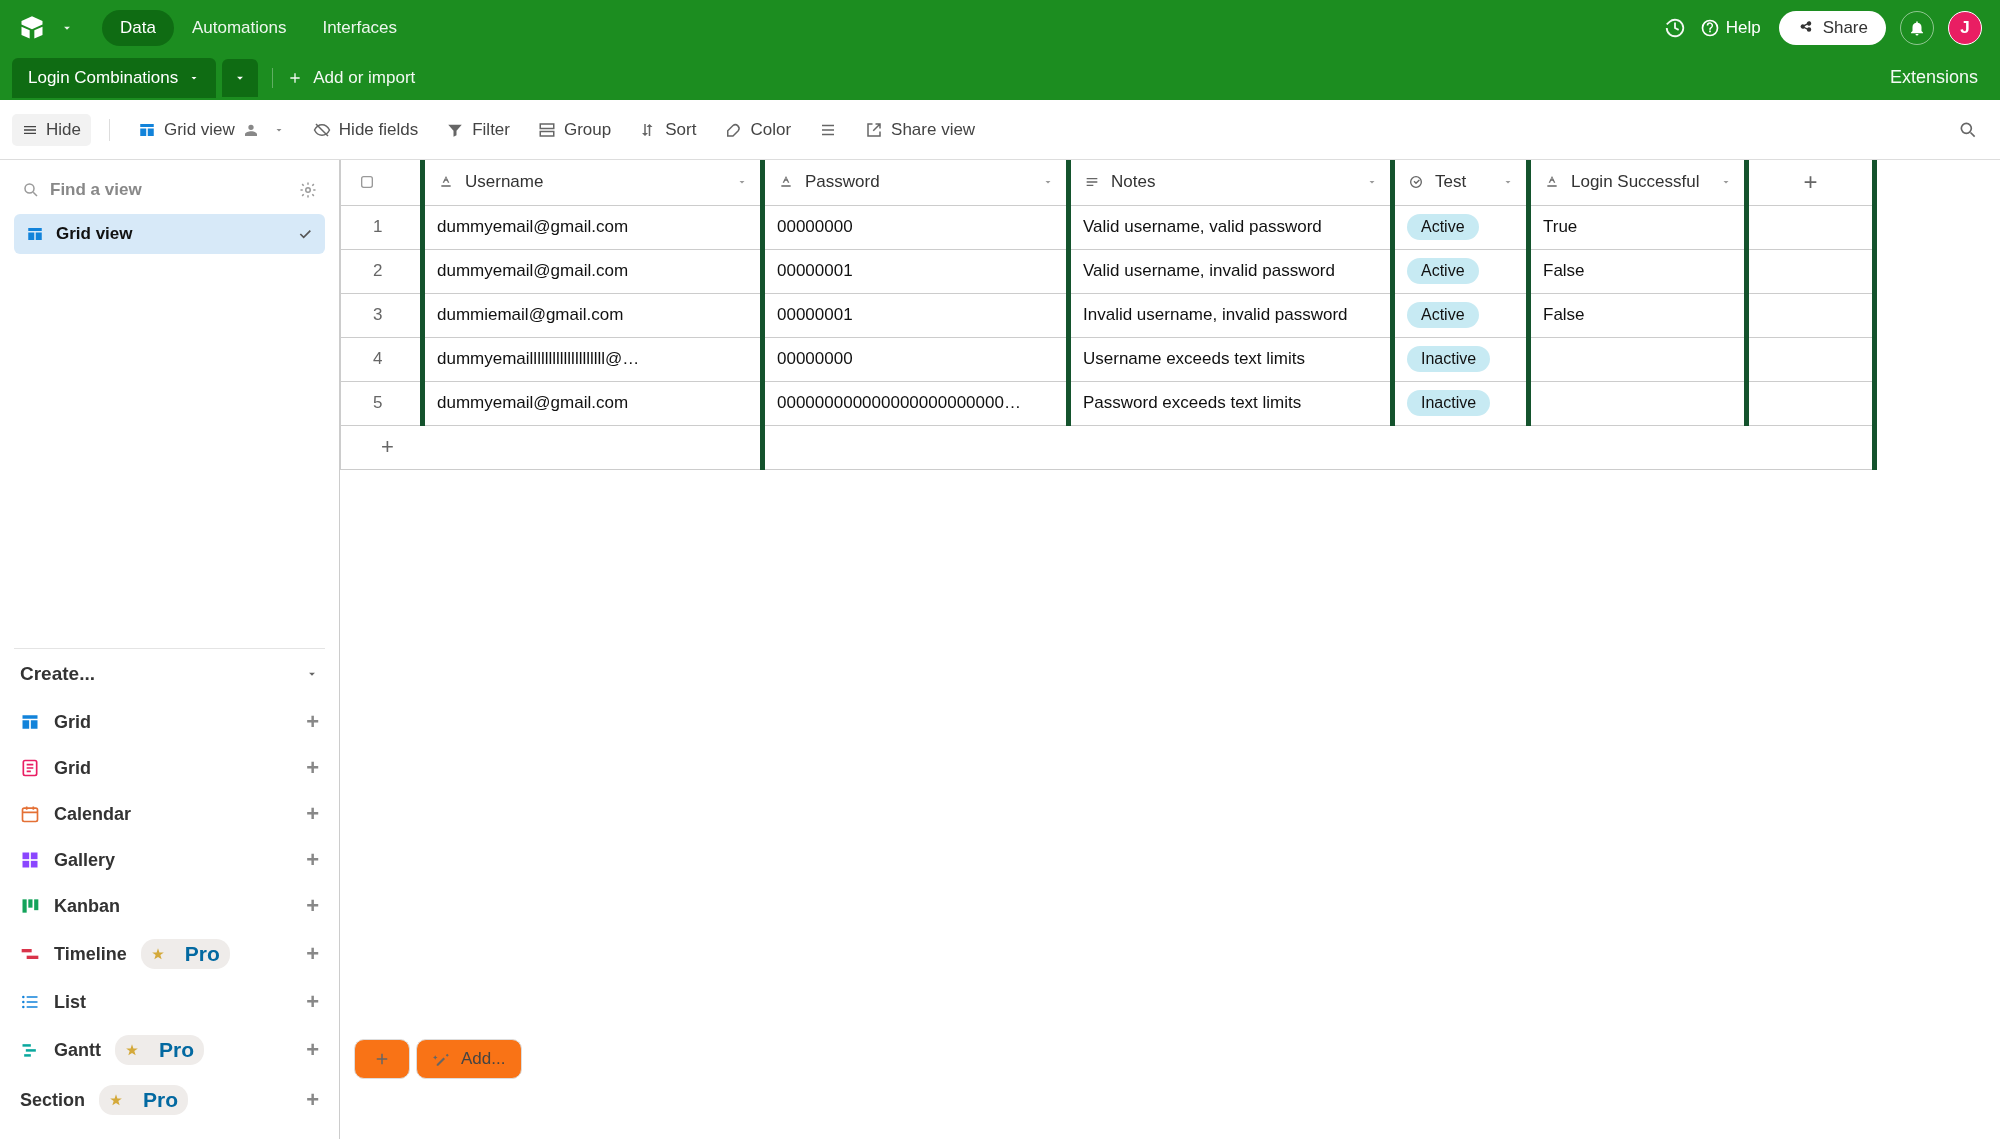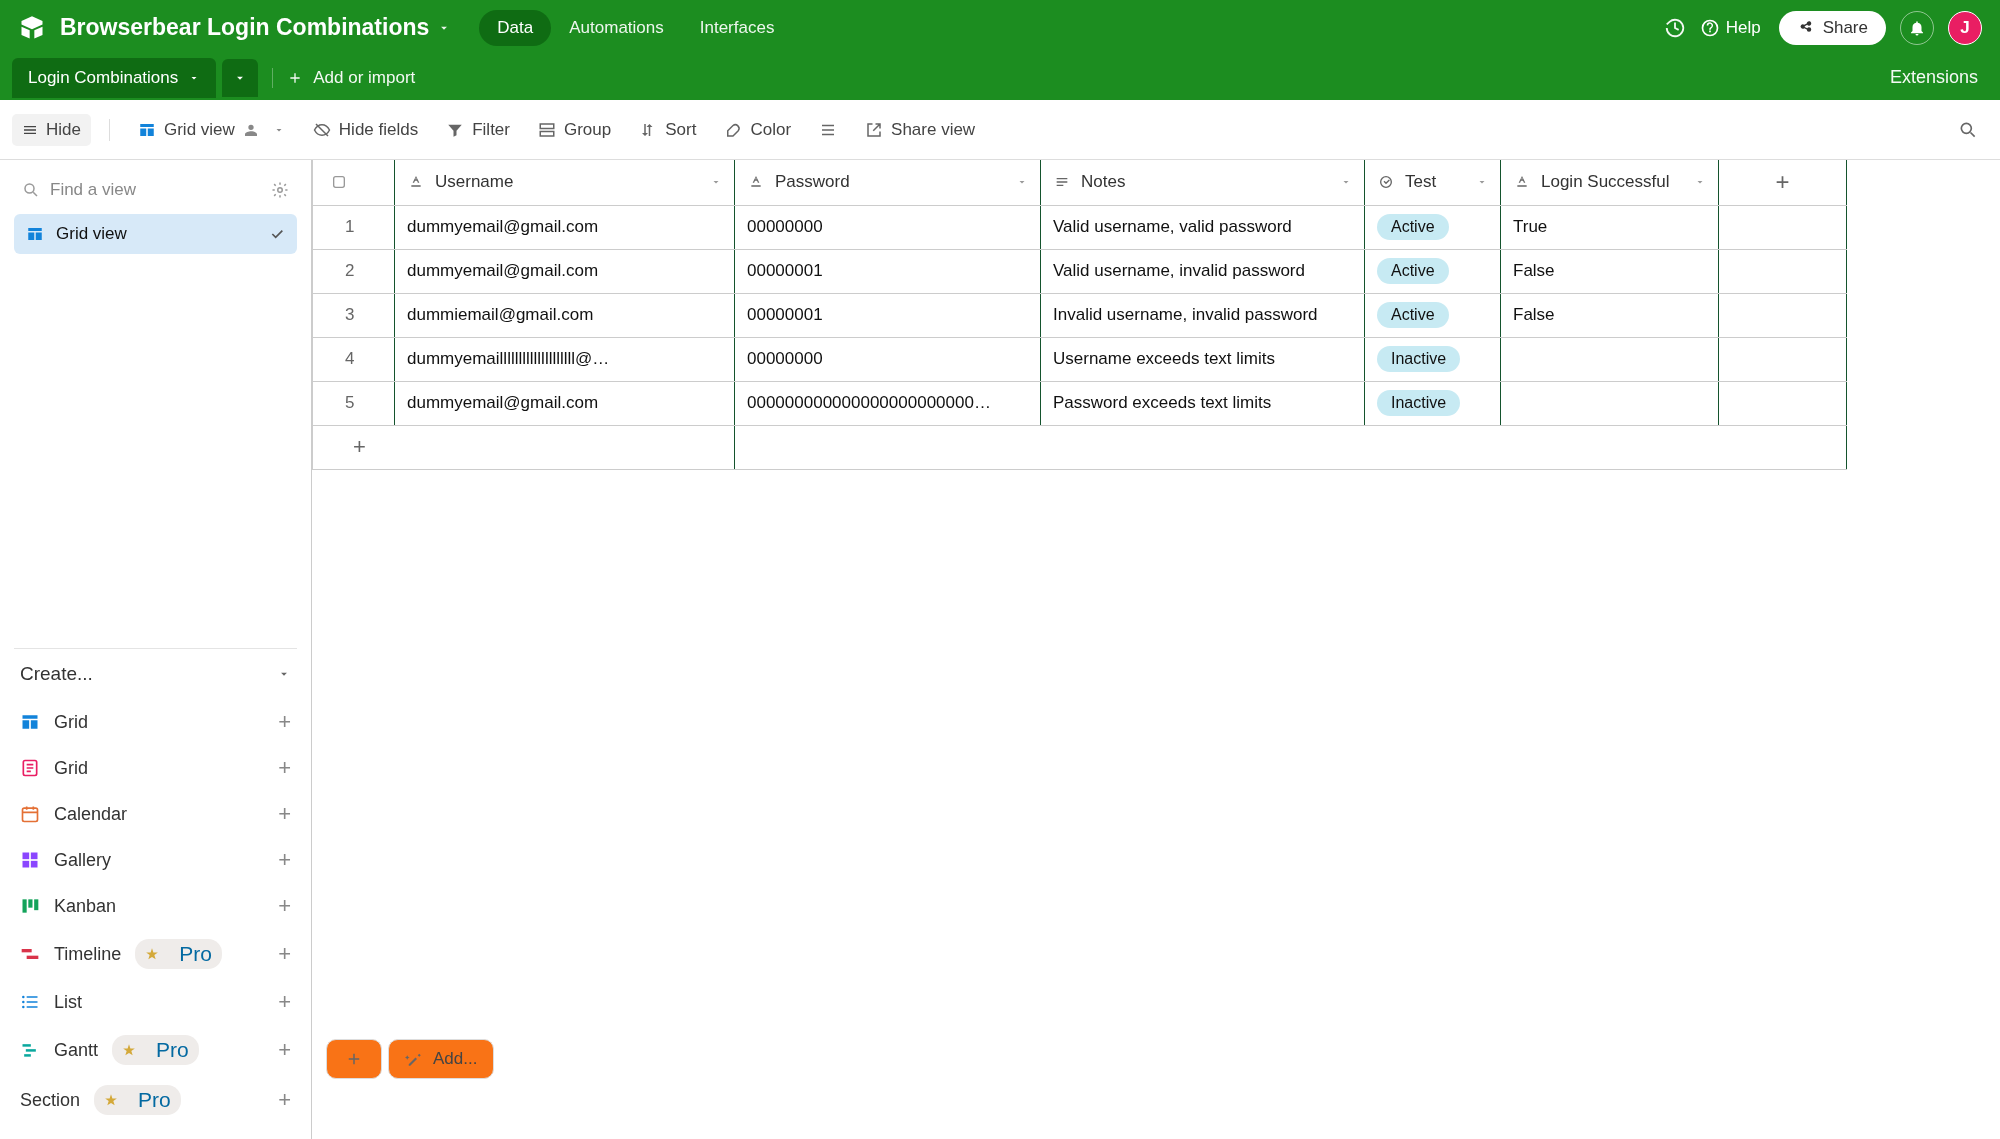--- a/index.html
+++ b/index.html
@@ -21,34 +21,34 @@
 .table-tab { background:#0f6c13; padding:10px 16px; border-top-left-radius:6px; border-top-right-radius:6px; display:flex; align-items:center; gap:10px; font-size:17px; cursor:pointer;}
 .table-chev { background:#0f6c13; border-top-left-radius:6px; border-top-right-radius:6px; height:38px; width:36px; display:flex; align-items:center; justify-content:center; margin-left:6px; cursor:pointer;}
 .vr { width:1px; height:20px; background:rgba(255,255,255,.3); margin:0 14px; }
 .add-import { display:flex; align-items:center; gap:10px; font-size:17px; opacity:.95; cursor:pointer;}
 .extensions { margin-left:auto; font-size:18px; opacity:.95; cursor:pointer; padding-right:10px;}
 .toolbar { height:60px; border-bottom:1px solid #ddd; display:flex; align-items:center; padding:0 12px; gap:8px; }
 .tool-btn { display:flex; align-items:center; gap:8px; padding:6px 10px; border-radius:5px; cursor:pointer; color:#444; font-size:17px; }
 .tool-btn.light { background:#f2f2f2; }
 .vr2 { width:1px; height:22px; background:#ddd; margin:0 10px;}
 .main { flex:1; display:flex; min-height:0; }
-.sidebar { width:312px; border-right:1px solid #ccc; display:flex; flex-direction:column; padding:14px 14px 0; }
+.sidebar { width:340px; border-right:1px solid #ccc; display:flex; flex-direction:column; padding:14px 14px 0;font-weight:bold; }
 .search-view { display:flex; align-items:center; gap:10px; padding:6px 8px; color:#888; font-size:17px; }
 .view-item { display:flex; align-items:center; gap:12px; padding:10px 12px; border-radius:6px; cursor:pointer; margin-top:8px;}
 .view-item.sel { background:#d7e9f8; }
 .view-item .chk { margin-left:auto; color:#555; }
 .sidebar-mid { flex:1; }
 .create-hdr { display:flex; justify-content:space-between; align-items:center; color:#333; font-size:19px; padding:14px 6px; border-top:1px solid #e4e4e4; cursor:pointer;}
 .view-type { display:flex; align-items:center; gap:14px; padding:10px 6px; cursor:pointer; font-size:18px; color:#333;}
 .view-type .plus { margin-left:auto; color:#888; font-size:22px; }
 .pro-badge { display:flex; align-items:center; gap:20px; background:#efecea; border-radius:14px; padding:3px 10px; font-size:21px; color:#0369a1;}
 .data-area { flex:1; display:flex; flex-direction:column; position:relative; }
 .grid-wrap { flex:1; overflow:auto; }
 table { border-collapse:collapse; }
-th,td { border-right:1px solid #14532d; border-bottom:1px solid #ccc; text-align:left; font-size:17px; }
+th,td { border-right:5px solid #14532d; border-bottom:1px solid #ccc; text-align:left; font-size:17px; }
 th { height:45px; font-weight:500; background:#fff; padding:0 12px; border-bottom:1px solid #ccc;}
 th.rownumh { width:82px; padding:0 18px; border-left:1px solid #ccc;}
 th .hdr-label { display:flex; align-items:center; gap:10px; color:#333; }
 th .drop { margin-left:auto; color:#888; }
 td { height:44px; padding:0 12px; }
 td.rownum { width:82px; color:#666; padding:0 32px; border-left:1px solid #ccc;}
 .col-user { width:340px; } .col-pass { width:306px; } .col-notes{ width:324px;} .col-test{ width:136px;margin-left:16px;} .col-login{ width:218px;} .col-add{ width:128px;}
 .badge { display:inline-block; background:#c7eaf3; border-radius:14px; padding:4px 14px; font-size:16px; }
 .addrow-td { height:44px; border-bottom:1px solid #ccc; border-left:1px solid #ccc;}
 .addrow-td .plus { color:#666; font-size:22px; padding-left:28px;}
@@ -61,21 +61,20 @@
 </style>
 </head>
 <body>
 
 <div class="top-header">
   <span class="logo">
     <svg width="28" height="28" viewBox="0 0 24 24">
         <path fill="#fff" d="M12 2 3 6v3l9 4 9-4V6l-9-4zm-9 9v7l7 3v-7l-7-3zm11 3v7l7-3v-7l-7 3z"></path>
       </svg>
   </span>
-  <span class="base-title">Browserbear Login Combinations</span>
   <span class="chevdown">
       <svg width="14" height="14" viewBox="0 0 24 24">
         <path fill="#fff" d="M7 10l5 5 5-5z"></path>
       </svg>
     </span>
   <span class="tab-pill active">Data</span>
   <span class="tab-pill">Automations</span>
   <span class="tab-pill">Interfaces</span>
   <span class="spacer"></span>
   <span class="hdr-ic">

